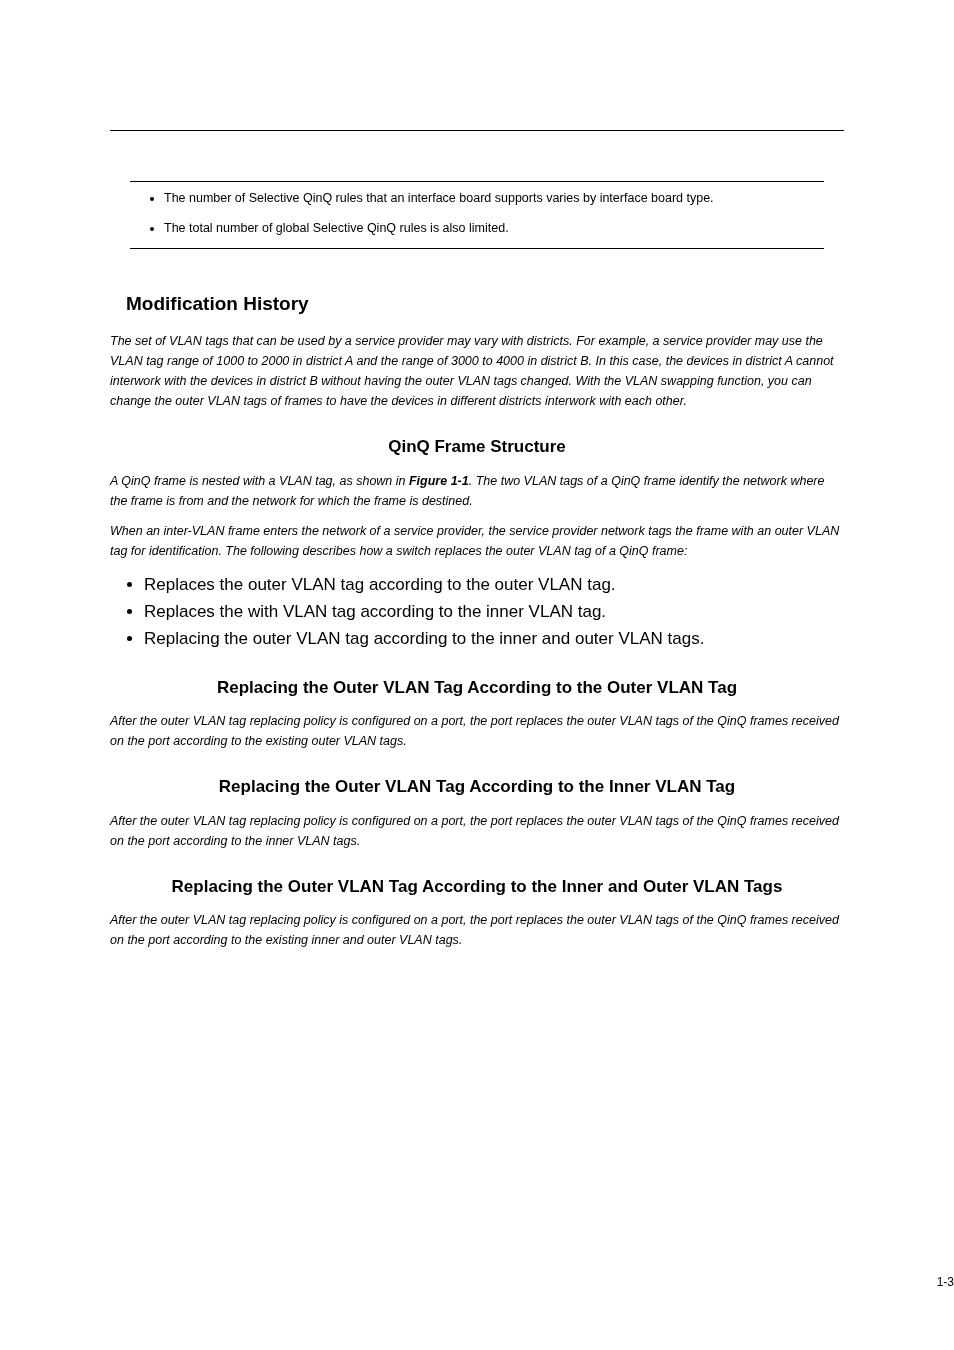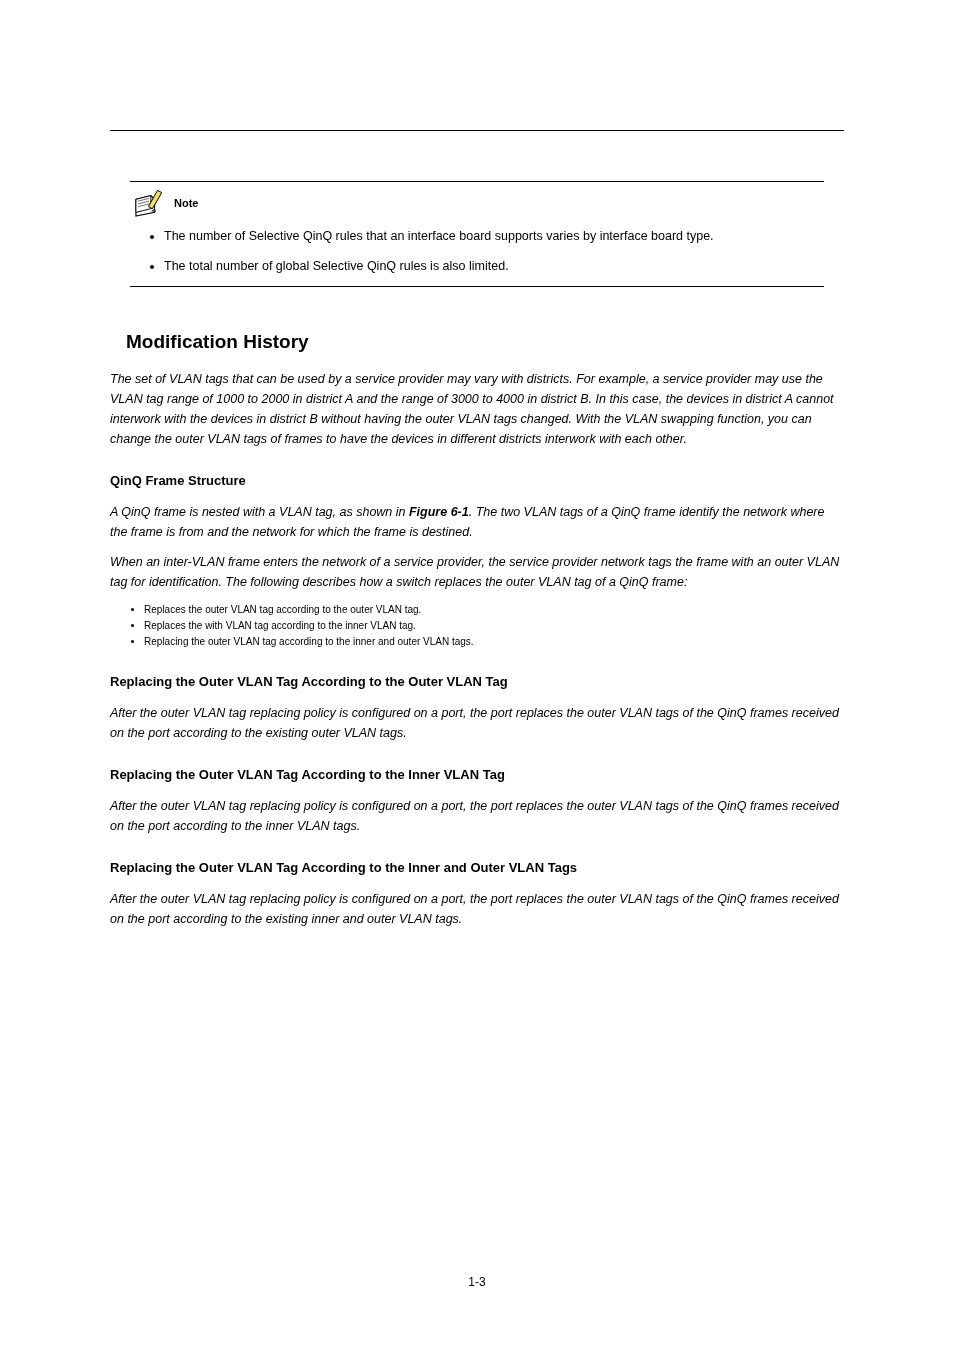--- a/index.html
+++ b/index.html
@@ -53,86 +53,73 @@
     .note-list li {
       margin-bottom: 10px;
       font-size: 12.5px;
     }
     .section-title {
       font-size: 19px;
       font-weight: bold;
       margin: 34px 0 12px 16px;
     }
     .sub-title {
-      font-size: 13px;
+      font-size: 17px;
       font-weight: bold;
       margin: 22px 0 10px 0;
+      text-align: center;
     }
     .body-text {
       font-size: 12.5px;
       margin-bottom: 10px;
       font-style: italic;
     }
     .bold {
       font-weight: bold;
     }
     .body-list {
       list-style: disc;
       padding-left: 34px;
       margin-bottom: 10px;
     }
     .body-list li {
-      font-size: 10px;
+      font-size: 17px;
       margin-bottom: 0;
     }
     .page-number {
       position: absolute;
       bottom: 58px;
       left: 0;
       right: 0;
-      text-align: center;
+      text-align: right;
       font-size: 12px;
     }
   </style>
 </head>
 <body>
 
 <hr class="top-rule">
 
 <div class="note-box">
   <hr>
-  <div class="note-header">
-    <span class="note-icon">
-      <svg viewBox="0 0 40 30" width="38" height="28">
-        <path d="M 6 10 L 22 6 L 26 10 L 26 24 L 6 28 Z" fill="#fefefe" stroke="#000" stroke-width="1.2"></path>
-        <path d="M 6 10 L 22 6 L 22 20 L 6 24 Z" fill="#fff" stroke="#000" stroke-width="1"></path>
-        <line x1="8" y1="12" x2="20" y2="9" stroke="#000" stroke-width="0.6"></line>
-        <line x1="8" y1="15" x2="20" y2="12" stroke="#000" stroke-width="0.6"></line>
-        <line x1="8" y1="18" x2="20" y2="15" stroke="#000" stroke-width="0.6"></line>
-        <rect x="24" y="0" width="5" height="20" rx="1" fill="#f5e642" stroke="#000" stroke-width="1" transform="rotate(30 26 10)"></rect>
-        <polygon points="31,18 34,21 29,23" fill="#333" transform="rotate(30 26 10)"></polygon>
-      </svg>
-    </span>
-    <span class="note-label">Note</span>
-  </div>
   <ul class="note-list">
     <li>The number of Selective QinQ rules that an interface board supports varies by interface board type.</li>
     <li>The total number of global Selective QinQ rules is also limited.</li>
   </ul>
   <hr>
 </div>
 
 <h2 class="section-title">Modification History</h2>
 
 <p class="body-text">The set of VLAN tags that can be used by a service provider may vary with districts. For example, a service provider may use the VLAN tag range of 1000 to 2000 in district A and the range of 3000 to 4000 in district B. In this case, the devices in district A cannot interwork with the devices in district B without having the outer VLAN tags changed. With the VLAN swapping function, you can change the outer VLAN tags of frames to have the devices in different districts interwork with each other.</p>
 
 <h3 class="sub-title">QinQ Frame Structure</h3>
 
 <p class="body-text">
-  <span>A QinQ frame is nested with a VLAN tag, as shown in </span><span class="bold">Figure 6-1</span><span>. The two VLAN tags of a QinQ frame identify the network where the frame is from and the network for which the frame is destined.</span>
+  <span>A QinQ frame is nested with a VLAN tag, as shown in </span><span class="bold">Figure 1-1</span><span>. The two VLAN tags of a QinQ frame identify the network where the frame is from and the network for which the frame is destined.</span>
 </p>
 
 <p class="body-text">When an inter-VLAN frame enters the network of a service provider, the service provider network tags the frame with an outer VLAN tag for identification. The following describes how a switch replaces the outer VLAN tag of a QinQ frame:</p>
 
 <ul class="body-list">
   <li>Replaces the outer VLAN tag according to the outer VLAN tag.</li>
   <li>Replaces the with VLAN tag according to the inner VLAN tag.</li>
   <li>Replacing the outer VLAN tag according to the inner and outer VLAN tags.</li>
 </ul>
 

